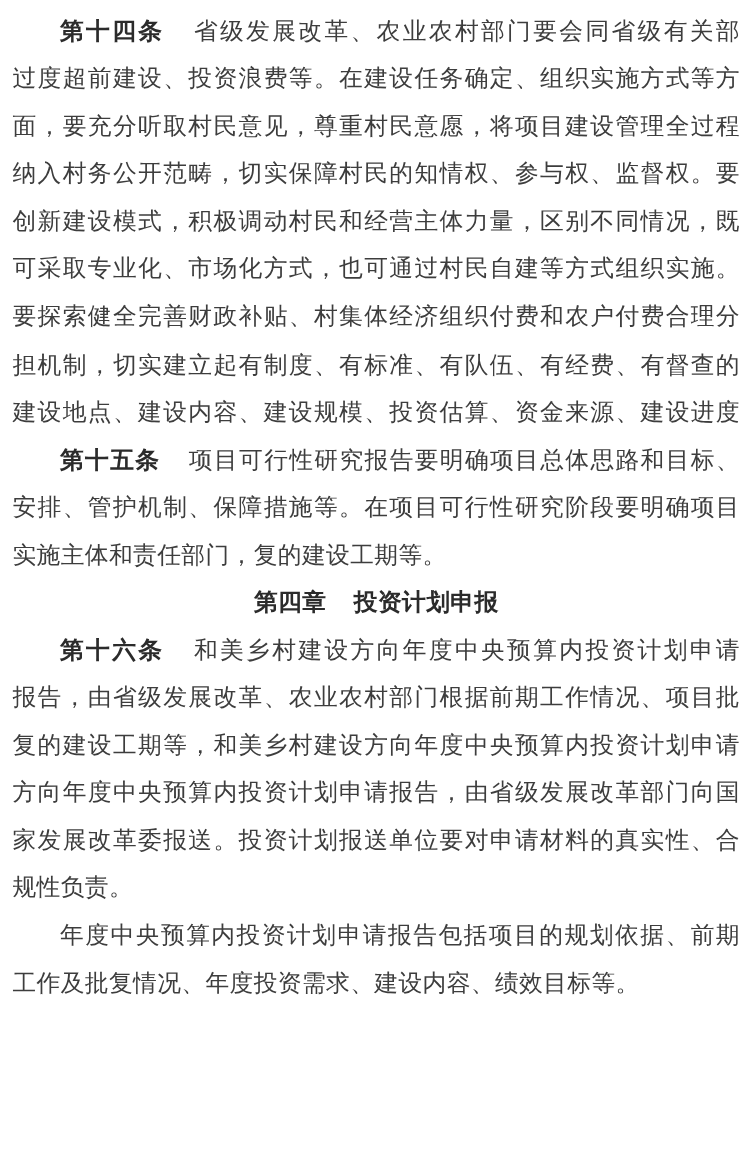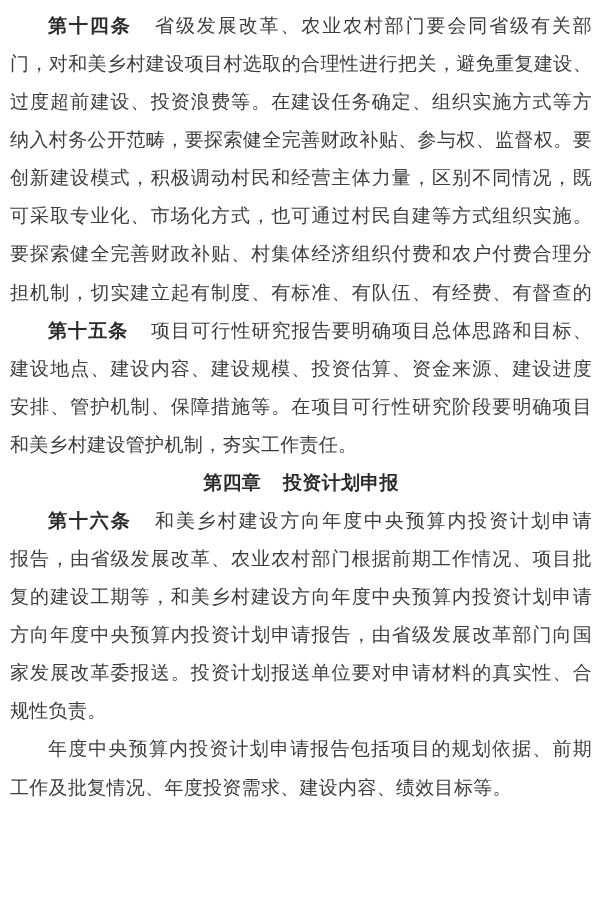--- a/index.html
+++ b/index.html
@@ -52,31 +52,31 @@
     width: 22px;
     height: 1px;
   }
 </style>
 </head>
 <body>
 
 <div class="page">
   <div id="doc-body">
       <div class="line indent"><span class="seg-bold">第十四条</span><span class="gap"></span><span>省级发展改革、农业农村部门要会同省级有关部</span></div>
-      <div class="line"><span>门，对和美乡村建设项目村选取的合理性进行把关，避免重复建设、</span></div>
       <div class="line"><span>过度超前建设、投资浪费等。在建设任务确定、组织实施方式等方</span></div>
-      <div class="line"><span>纳入村务公开范畴，要探索健全完善财政补贴、参与权、监督权。要</span></div>
+      <div class="line"><span>面，要充分听取村民意见，尊重村民意愿，将项目建设管理全过程</span></div>
+      <div class="line"><span>纳入村务公开范畴，切实保障村民的知情权、参与权、监督权。要</span></div>
       <div class="line"><span>创新建设模式，积极调动村民和经营主体力量，区别不同情况，既</span></div>
       <div class="line"><span>可采取专业化、市场化方式，也可通过村民自建等方式组织实施。</span></div>
       <div class="line"><span>要探索健全完善财政补贴、村集体经济组织付费和农户付费合理分</span></div>
       <div class="line"><span>担机制，切实建立起有制度、有标准、有队伍、有经费、有督查的</span></div>
+      <div class="line"><span>建设地点、建设内容、建设规模、投资估算、资金来源、建设进度</span></div>
       <div class="line indent"><span class="seg-bold">第十五条</span><span class="gap"></span><span>项目可行性研究报告要明确项目总体思路和目标、</span></div>
-      <div class="line"><span>建设地点、建设内容、建设规模、投资估算、资金来源、建设进度</span></div>
       <div class="line"><span>安排、管护机制、保障措施等。在项目可行性研究阶段要明确项目</span></div>
-      <div class="line end"><span>和美乡村建设管护机制，夯实工作责任。</span></div>
+      <div class="line end"><span>实施主体和责任部门，复的建设工期等。</span></div>
       <div class="line heading"><span class="seg-bold">第四章</span><span class="gap"></span><span class="seg-bold">投资计划申报</span></div>
       <div class="line indent"><span class="seg-bold">第十六条</span><span class="gap"></span><span>和美乡村建设方向年度中央预算内投资计划申请</span></div>
       <div class="line"><span>报告，由省级发展改革、农业农村部门根据前期工作情况、项目批</span></div>
       <div class="line"><span>复的建设工期等，和美乡村建设方向年度中央预算内投资计划申请</span></div>
       <div class="line"><span>方向年度中央预算内投资计划申请报告，由省级发展改革部门向国</span></div>
       <div class="line"><span>家发展改革委报送。投资计划报送单位要对申请材料的真实性、合</span></div>
       <div class="line end"><span>规性负责。</span></div>
       <div class="line indent"><span>年度中央预算内投资计划申请报告包括项目的规划依据、前期</span></div>
       <div class="line end"><span>工作及批复情况、年度投资需求、建设内容、绩效目标等。</span></div>
     </div>

